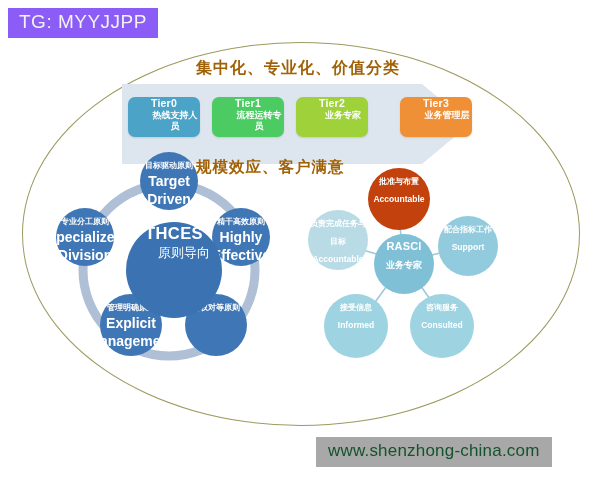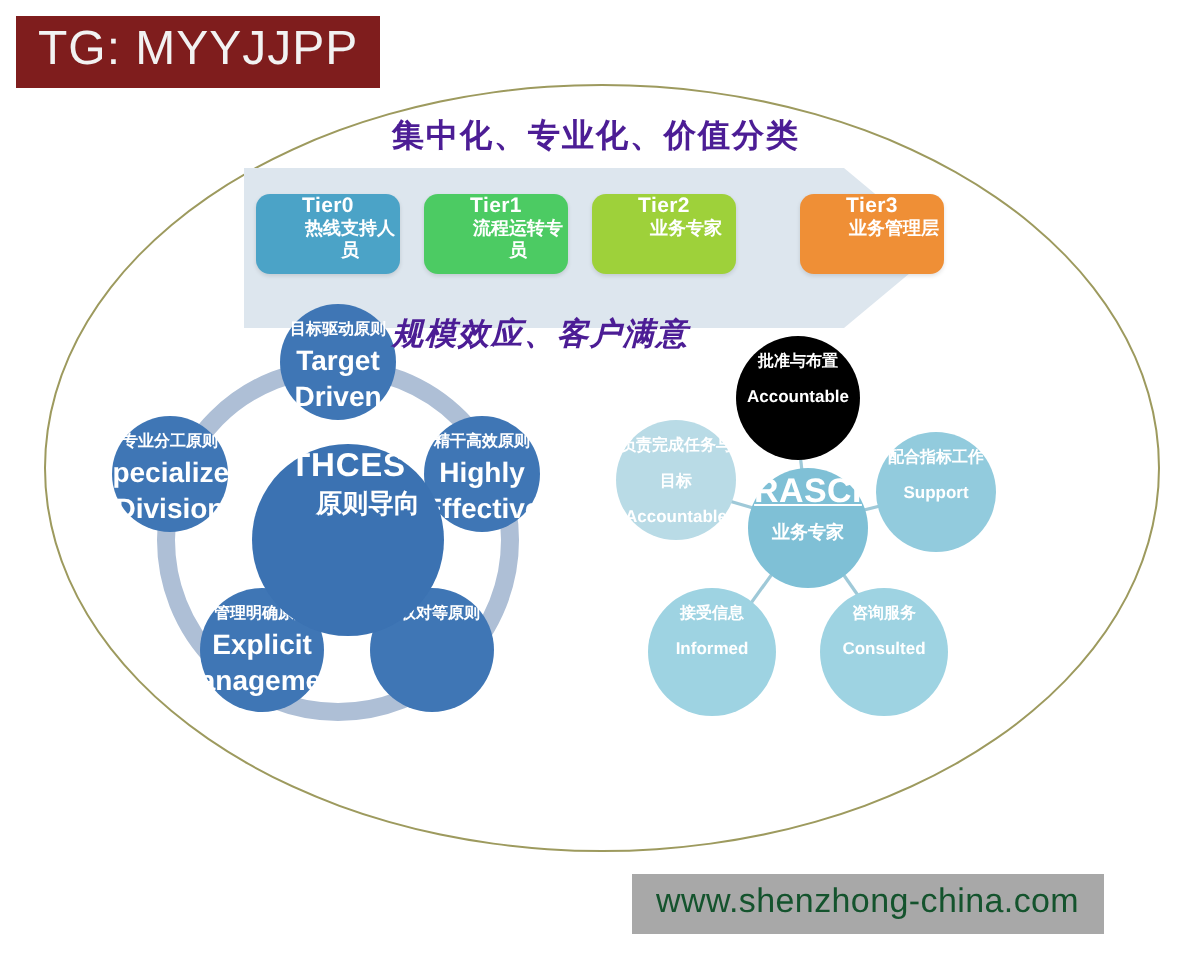--- a/index.html
+++ b/index.html
@@ -6,22 +6,22 @@
   body{
     width:600px;height:480px;overflow:hidden;position:relative;
     background:#ffffff;
     font-family:"Liberation Sans","DejaVu Sans",sans-serif;
   }
   #stage{position:absolute;inset:0;width:600px;height:480px;}
 
   
   #tg-tag{
     position:absolute;left:8px;top:8px;
-    background:#7f1d1d;color:#f2f2f2;
-    font-size:24px;letter-spacing:.5px;
+    background:#8b5cf6;color:#f2f2f2;
+    font-size:19px;letter-spacing:.5px;
     padding:3px 11px 5px 11px;
     white-space:nowrap;z-index:40;
   }
 
   
   #watermark{
     position:absolute;left:316px;top:437px;
     background:#a8a8a8;color:#14532d;
     font-size:17px;letter-spacing:.2px;
     padding:4px 12px 6px 12px;white-space:nowrap;z-index:40;
@@ -29,26 +29,26 @@
 
   
   #ellipse{
     position:absolute;left:22px;top:42px;width:556px;height:382px;
     border:1.5px solid #9d9a5e;border-radius:50%;
     background:#ffffff;z-index:1;
   }
 
   
   .heading{
-    position:absolute;z-index:12;color:#4c1d95;
+    position:absolute;z-index:12;color:#a16207;
     font-family:"DejaVu Serif","Liberation Serif",serif;
     font-weight:bold;white-space:nowrap;
   }
   #heading-top{left:196px;top:58px;font-size:16px;letter-spacing:1px;}
-  #heading-mid{left:196px;top:157px;font-size:15.5px;letter-spacing:1px;font-style:italic;}
+  #heading-mid{left:196px;top:157px;font-size:15.5px;letter-spacing:1px;}
 
   
   #banner{
     position:absolute;left:122px;top:84px;width:348px;height:80px;z-index:4;
   }
   #banner svg{display:block;}
 
   
   .tier{
     position:absolute;z-index:10;
@@ -78,38 +78,38 @@
   .node .en{font-weight:bold;}
 
   .thces-outer{background:#3f76b5;}
   .thces-outer .cn{font-size:8px;}
   .thces-outer .en{font-size:14px;}
 
   #n-center{
     left:80px;top:72px;width:96px;height:96px;background:#3b72b2;
   }
   #n-center .en{font-size:16.5px;letter-spacing:.4px;}
-  #n-center .cn{font-size:13px;font-weight:bold;margin-left:20px;}
+  #n-center .cn{font-size:13px;font-weight:normal;margin-left:20px;}
 
   #n-target{left:94px;top:2px;width:58px;height:58px;}
   #n-highly{left:166px;top:58px;width:58px;height:58px;}
   #n-corresp{left:139px;top:144px;width:62px;height:62px;}
   #n-explicit{left:54px;top:144px;width:62px;height:62px;}
   #n-special{left:10px;top:58px;width:58px;height:58px;}
 
   
   #rasci-cluster{position:absolute;left:306px;top:162px;width:196px;height:200px;z-index:8;}
   #rasci-lines{position:absolute;left:0;top:0;}
   .rasci-node{background:#8cc8dc;}
   .rasci-node .cn{font-size:8px;}
   .rasci-node .en{font-size:8.5px;}
   #r-center{left:68px;top:72px;width:60px;height:60px;background:#7fc0d6;}
-  #r-center .en{font-size:17px;letter-spacing:.2px;text-decoration:underline;}
+  #r-center .en{font-size:11px;letter-spacing:.2px;}
   #r-center .cn{font-size:9px;}
-  #r-account{left:62px;top:6px;width:62px;height:62px;background:#000000;}
+  #r-account{left:62px;top:6px;width:62px;height:62px;background:#c2410c;}
   #r-support{left:132px;top:54px;width:60px;height:60px;background:#92cbdd;}
   #r-respons{left:2px;top:48px;width:60px;height:60px;background:#b9dbe6;}
   #r-informed{left:18px;top:132px;width:64px;height:64px;background:#9ed3e2;}
   #r-consult{left:104px;top:132px;width:64px;height:64px;background:#9ed3e2;}
 </style>
 </head>
 <body>
 
 <div id="stage">
 

